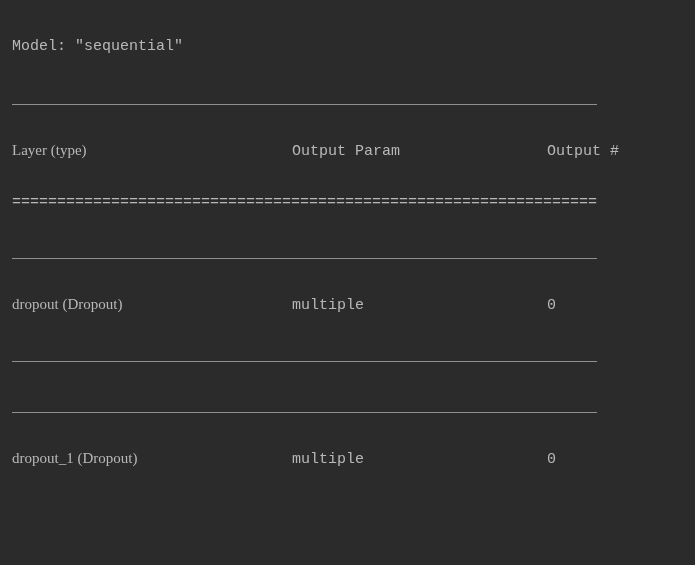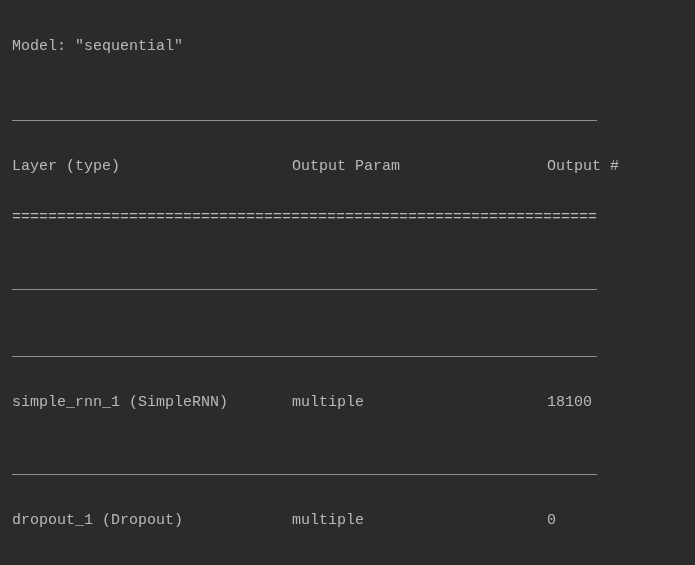--- a/index.html
+++ b/index.html
@@ -19,51 +19,51 @@
       overflow: hidden;
     }
     .output {
       white-space: pre;
     }
     .model-line {
       margin-bottom: 2px;
     }
     .separator-underscore {
       letter-spacing: 0;
-      margin-top: 16px;
     }
     .separator-equals {
       letter-spacing: 0;
     }
     .table-row {
       display: block;
     }
     .col-layer {
       display: inline-block;
       width: 280px;
+      font-family: Liberation Serif, serif;
     }
     .col-shape {
       display: inline-block;
       width: 255px;
     }
     .col-param {
       display: inline-block;
     }
   </style>
 </head>
 <body>
 
 <div class="output">
 <div class="model-line">Model: "sequential"</div>
 <div class="separator-underscore">_________________________________________________________________</div>
 <div class="table-row"><span class="col-layer">Layer (type)</span><span class="col-shape">Output Param</span><span class="col-param">Output #</span></div>
 <div class="separator-equals">=================================================================</div>
 <div class="separator-underscore">_________________________________________________________________</div>
+<div class="table-row"><span class="col-layer">dropout (Dropout)</span><span class="col-shape">multiple</span><span class="col-param">0</span></div>
 <div class="separator-underscore">_________________________________________________________________</div>
-<div class="table-row"><span class="col-layer">simple_rnn_1 (SimpleRNN)</span><span class="col-shape">multiple</span><span class="col-param">18100</span></div>
 <div class="separator-underscore">_________________________________________________________________</div>
 <div class="table-row"><span class="col-layer">dropout_1 (Dropout)</span><span class="col-shape">multiple</span><span class="col-param">0</span></div>
 
 
 
 
 
 
 </div>
 

